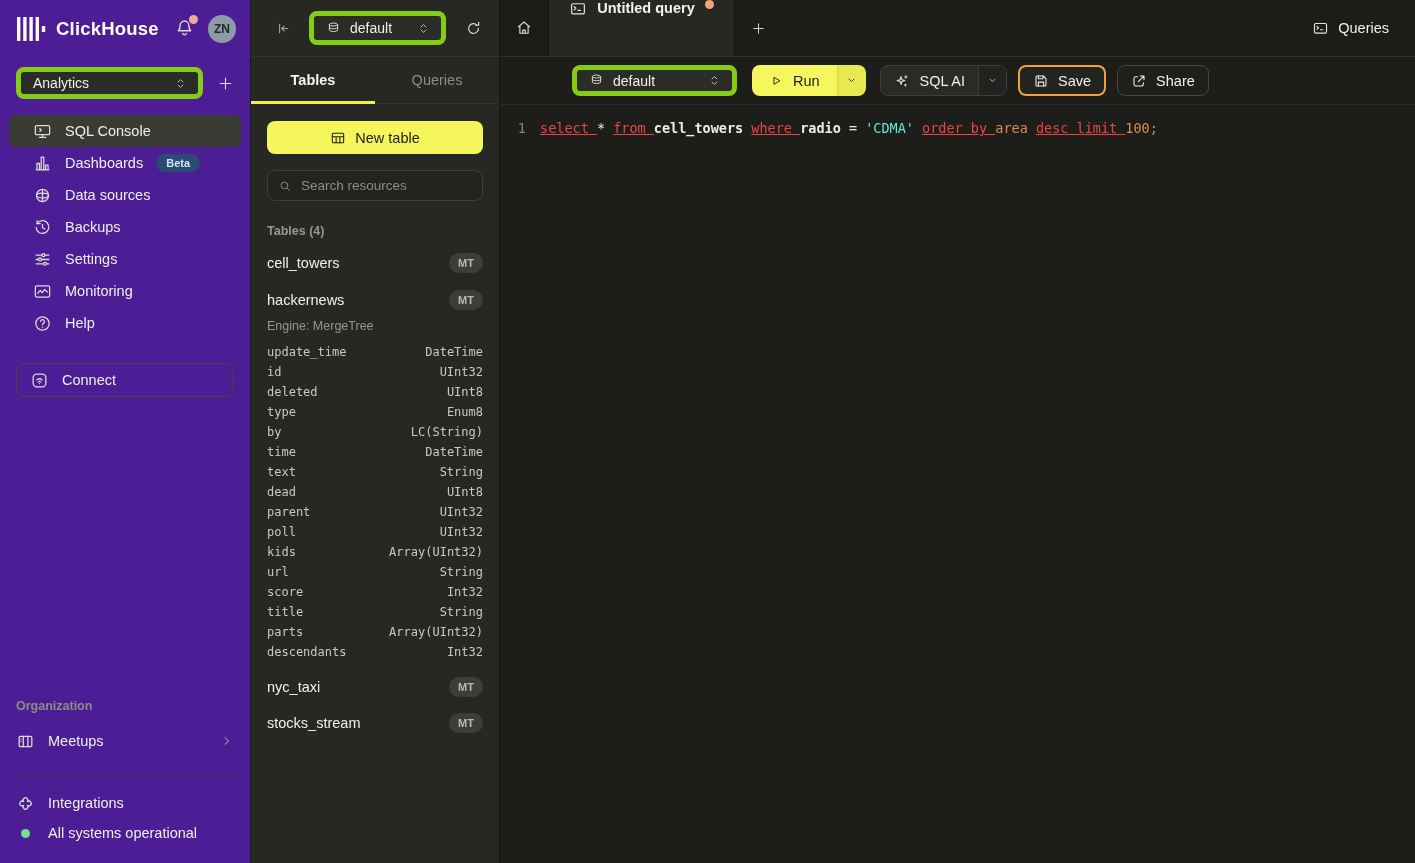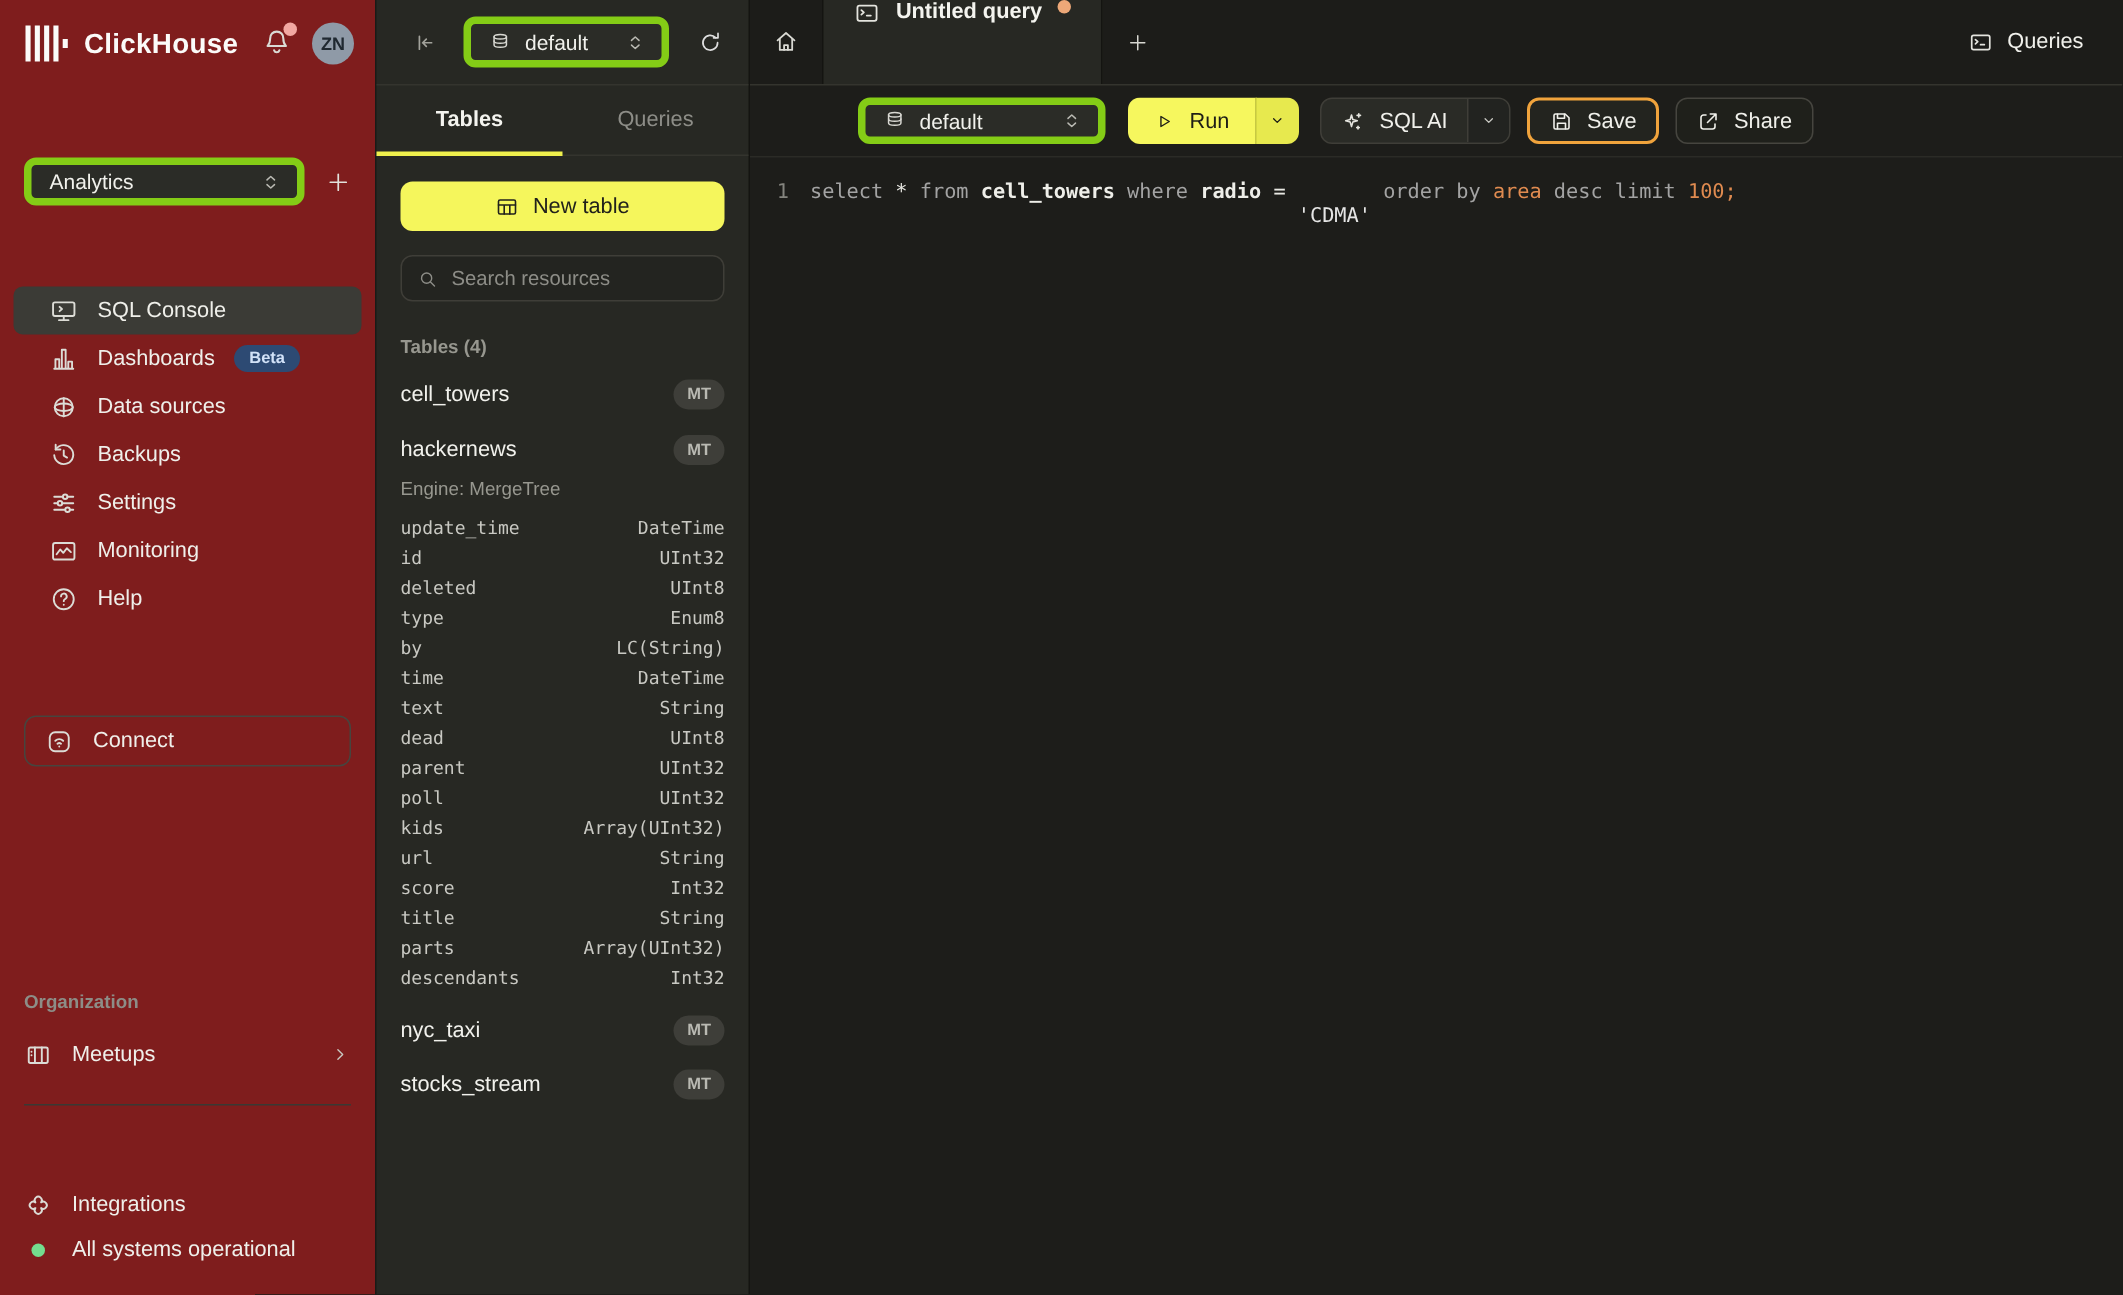--- a/index.html
+++ b/index.html
@@ -3,21 +3,21 @@
 <meta charset="utf-8">
 <style>
   * { box-sizing: border-box; margin: 0; padding: 0; }
   html,body { width:1415px; height:863px; overflow:hidden; }
   body { background:#1d1d1a; font-family:"Liberation Sans",sans-serif; color:#e8e8e3; font-size:14px; }
   .app { display:flex; width:100%; height:100%; }
   .ic { fill:none; stroke:currentColor; stroke-width:1.6; stroke-linecap:round; stroke-linejoin:round; width:100%; height:100%; display:block; }
   .iw { display:inline-flex; flex:none; }
 
   
-  .sidebar { width:250px; min-width:250px; background:#7f1d1d; display:flex; flex-direction:column;gap:38px; }
+  .sidebar { width:250px; min-width:250px; background:#4c1d95; display:flex; flex-direction:column; }
   .sb-header { height:57px; display:flex; align-items:center; padding:0 14px 0 16px; flex:none; }
   .logo { width:30px; height:26px; }
   .brand-name { font-size:18.5px; font-weight:700; margin-left:10px; color:#fbfbf9; letter-spacing:.2px; }
   .sp { flex:1; }
   .bell-wrap { position:relative; width:21px; height:21px; color:#dadad4; cursor:pointer; }
   .bell-dot { position:absolute; top:-3px; right:-3px; width:9px; height:9px; border-radius:50%; background:#f2a8a2; }
   .avatar { width:28px; height:28px; border-radius:50%; background:#8f9aa7; color:#202931; font-size:12px; font-weight:700; display:flex; align-items:center; justify-content:center; margin-left:13px; cursor:pointer; }
 
   .workspace-row { display:flex; align-items:center; padding:10px 16px 6px; flex:none; }
   .select-box { display:flex; align-items:center; background:#2b2c27; border:5px solid #84cc16; border-radius:8px; height:32px; padding:0 10px 0 12px; cursor:pointer; }
@@ -99,24 +99,24 @@
   .sqlai-main { display:flex; gap:10px; padding:0 13px; align-items:center; font-size:14.5px; color:#f0f0eb; }
   .spark-icon { width:16px; height:16px; color:#e4e4de; }
   .sqlai-caret { width:28px; display:flex; align-items:center; justify-content:center; background:#222320; border-left:1px solid #3f3e38; color:#c8c8c2; }
   .save-btn { margin-left:11px; height:31px; border:2px solid #f0a33c; border-radius:8px; display:flex; align-items:center; gap:9px; padding:0 13px; font-size:14.5px; color:#f0f0eb; background:#23241f; cursor:pointer; font-family:inherit; }
   .share-btn { margin-left:11px; height:31px; border:1px solid #46453f; border-radius:8px; display:flex; align-items:center; gap:9px; padding:0 13px; font-size:14.5px; color:#f0f0eb; background:#1f201b; cursor:pointer; font-family:inherit; }
   .btn-ic16 { width:16px; height:16px; }
 
   .editor { flex:1; padding:13px 0; font-family:"DejaVu Sans Mono",monospace; font-size:13.5px; cursor:text; }
   .code-line { display:flex; white-space:pre; line-height:21px; }
   .gutter { width:26px; text-align:right; color:#84847e; margin-right:14px; flex:none; }
-  .tok-kw { color:#a3a3a3; }
+  .tok-kw { color:#ef4444;text-decoration:underline; }
   .tok-plain { color:#e8e8e3; }
   .tok-ident { color:#eeeee9; font-weight:700; }
-  .tok-str { color:#e5e5e5;margin-top:16px; }
+  .tok-str { color:#5eead4; }
   .tok-accent { color:#e08b50; }
 </style>
 </head>
 <body>
 
 <div class="app">
 
   <div class="sidebar">
     <div class="sb-header">
       <span class="iw logo">

